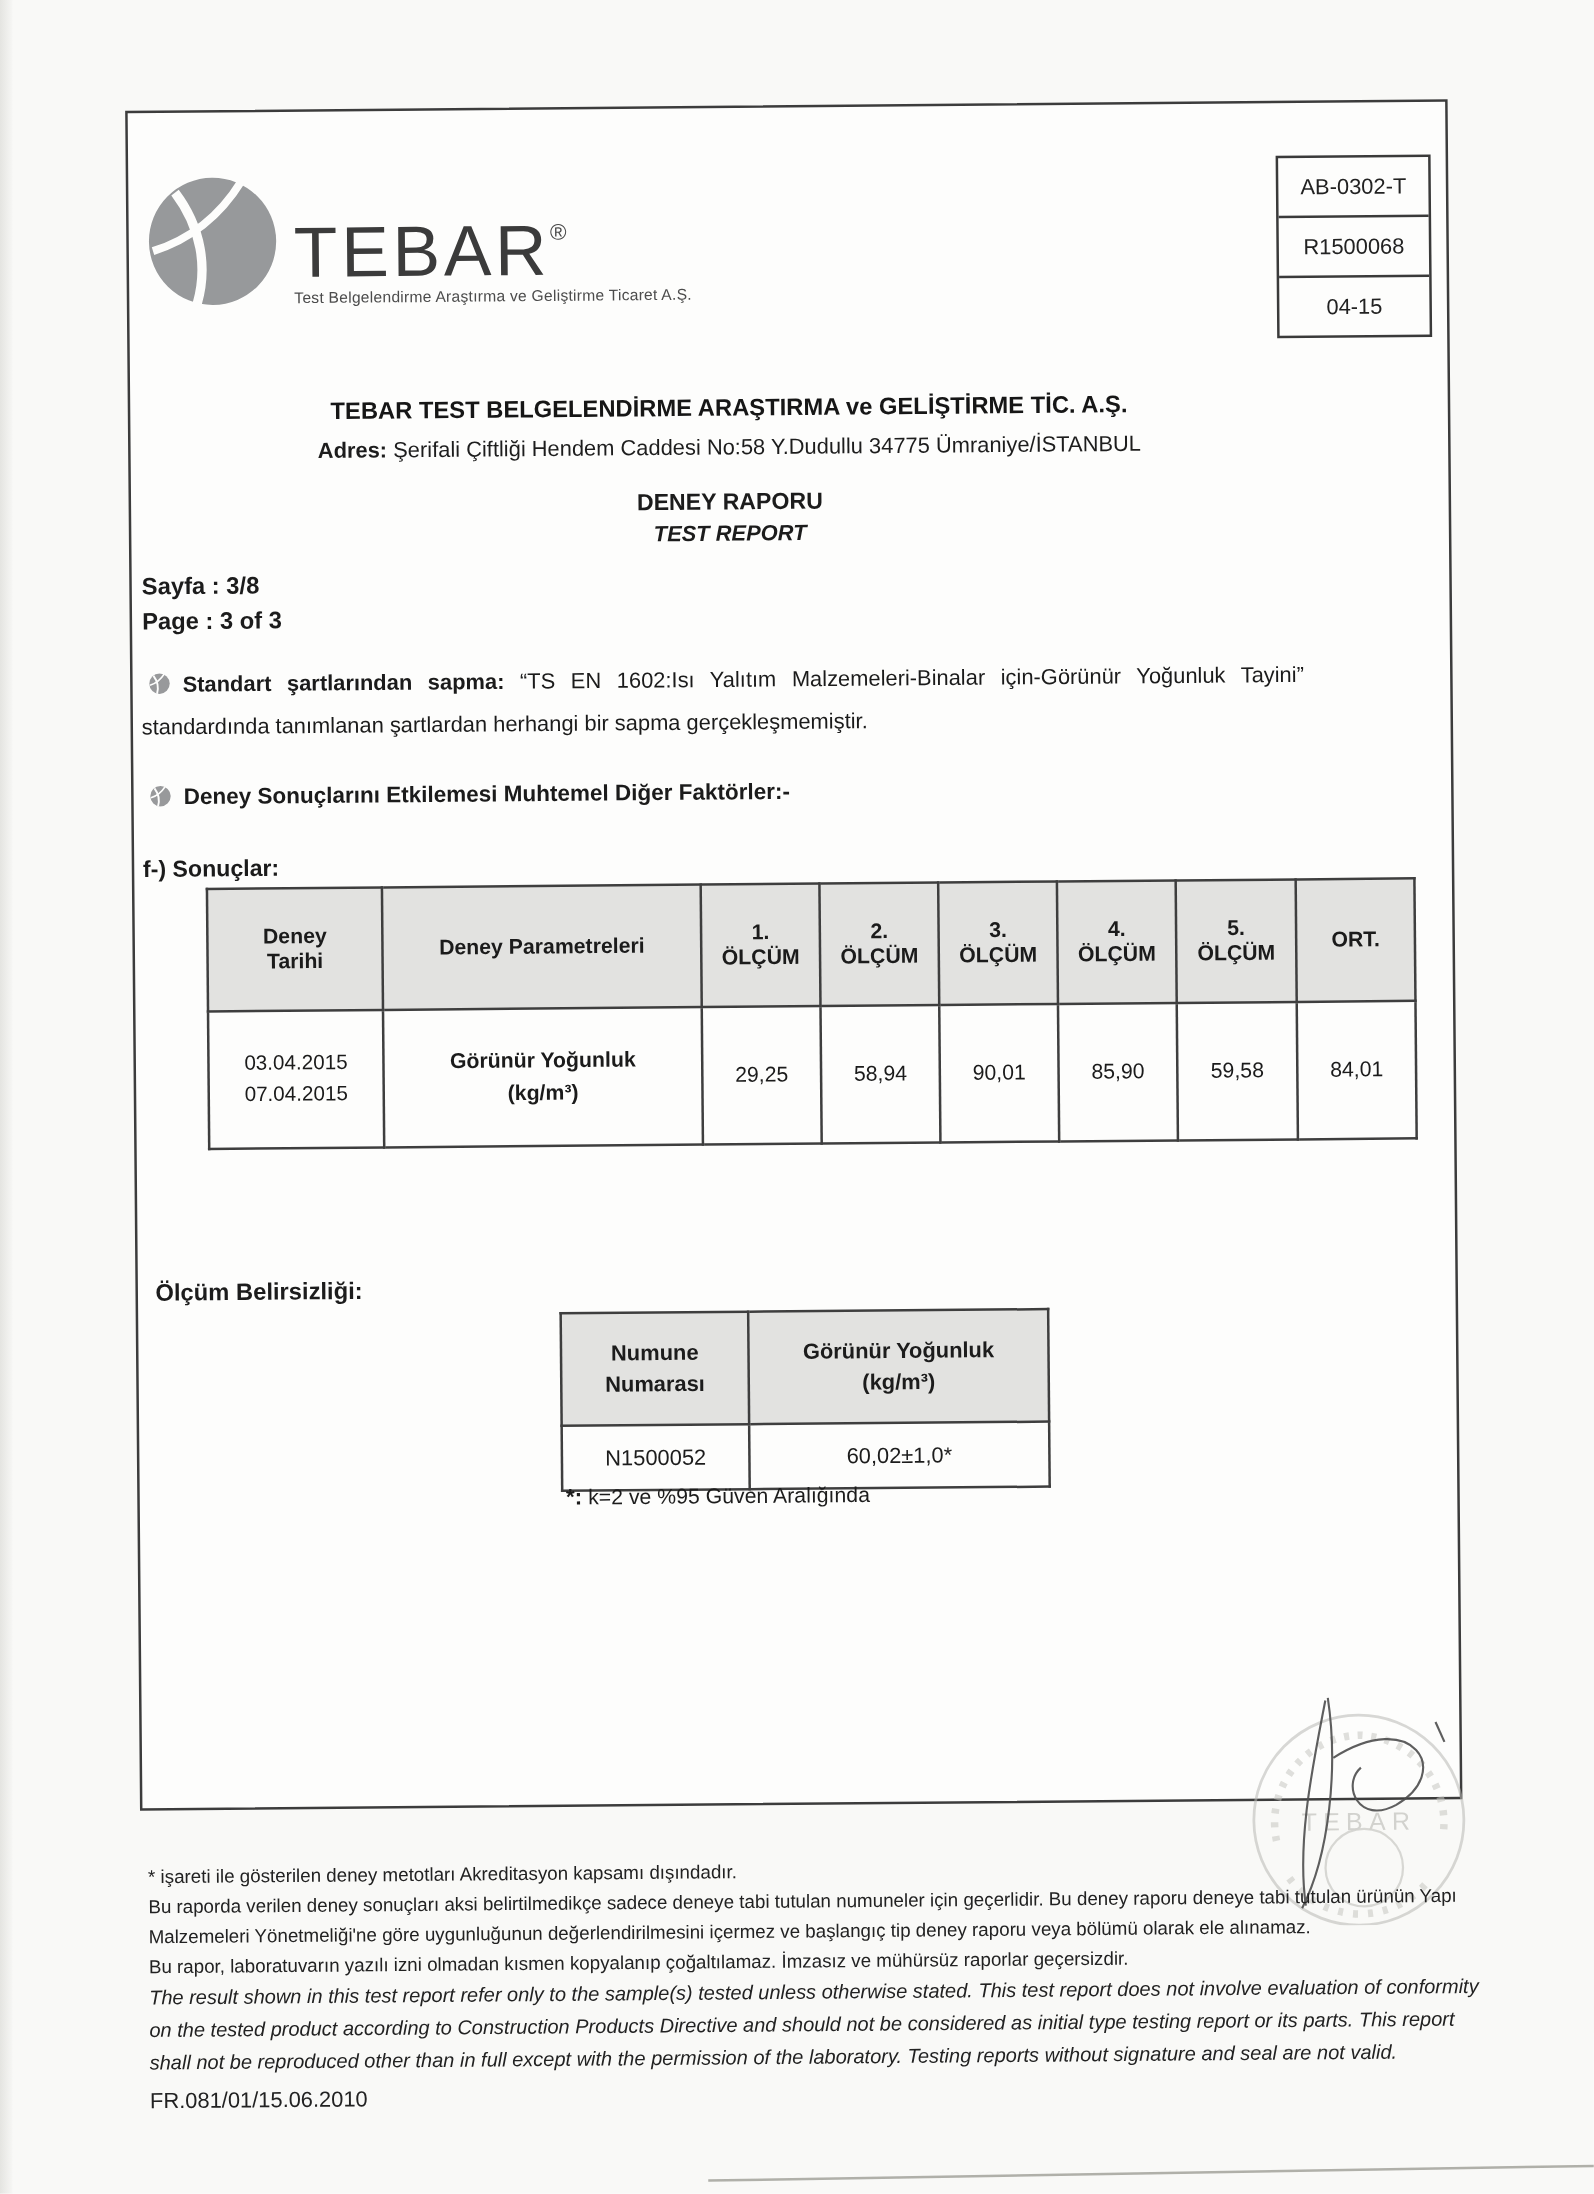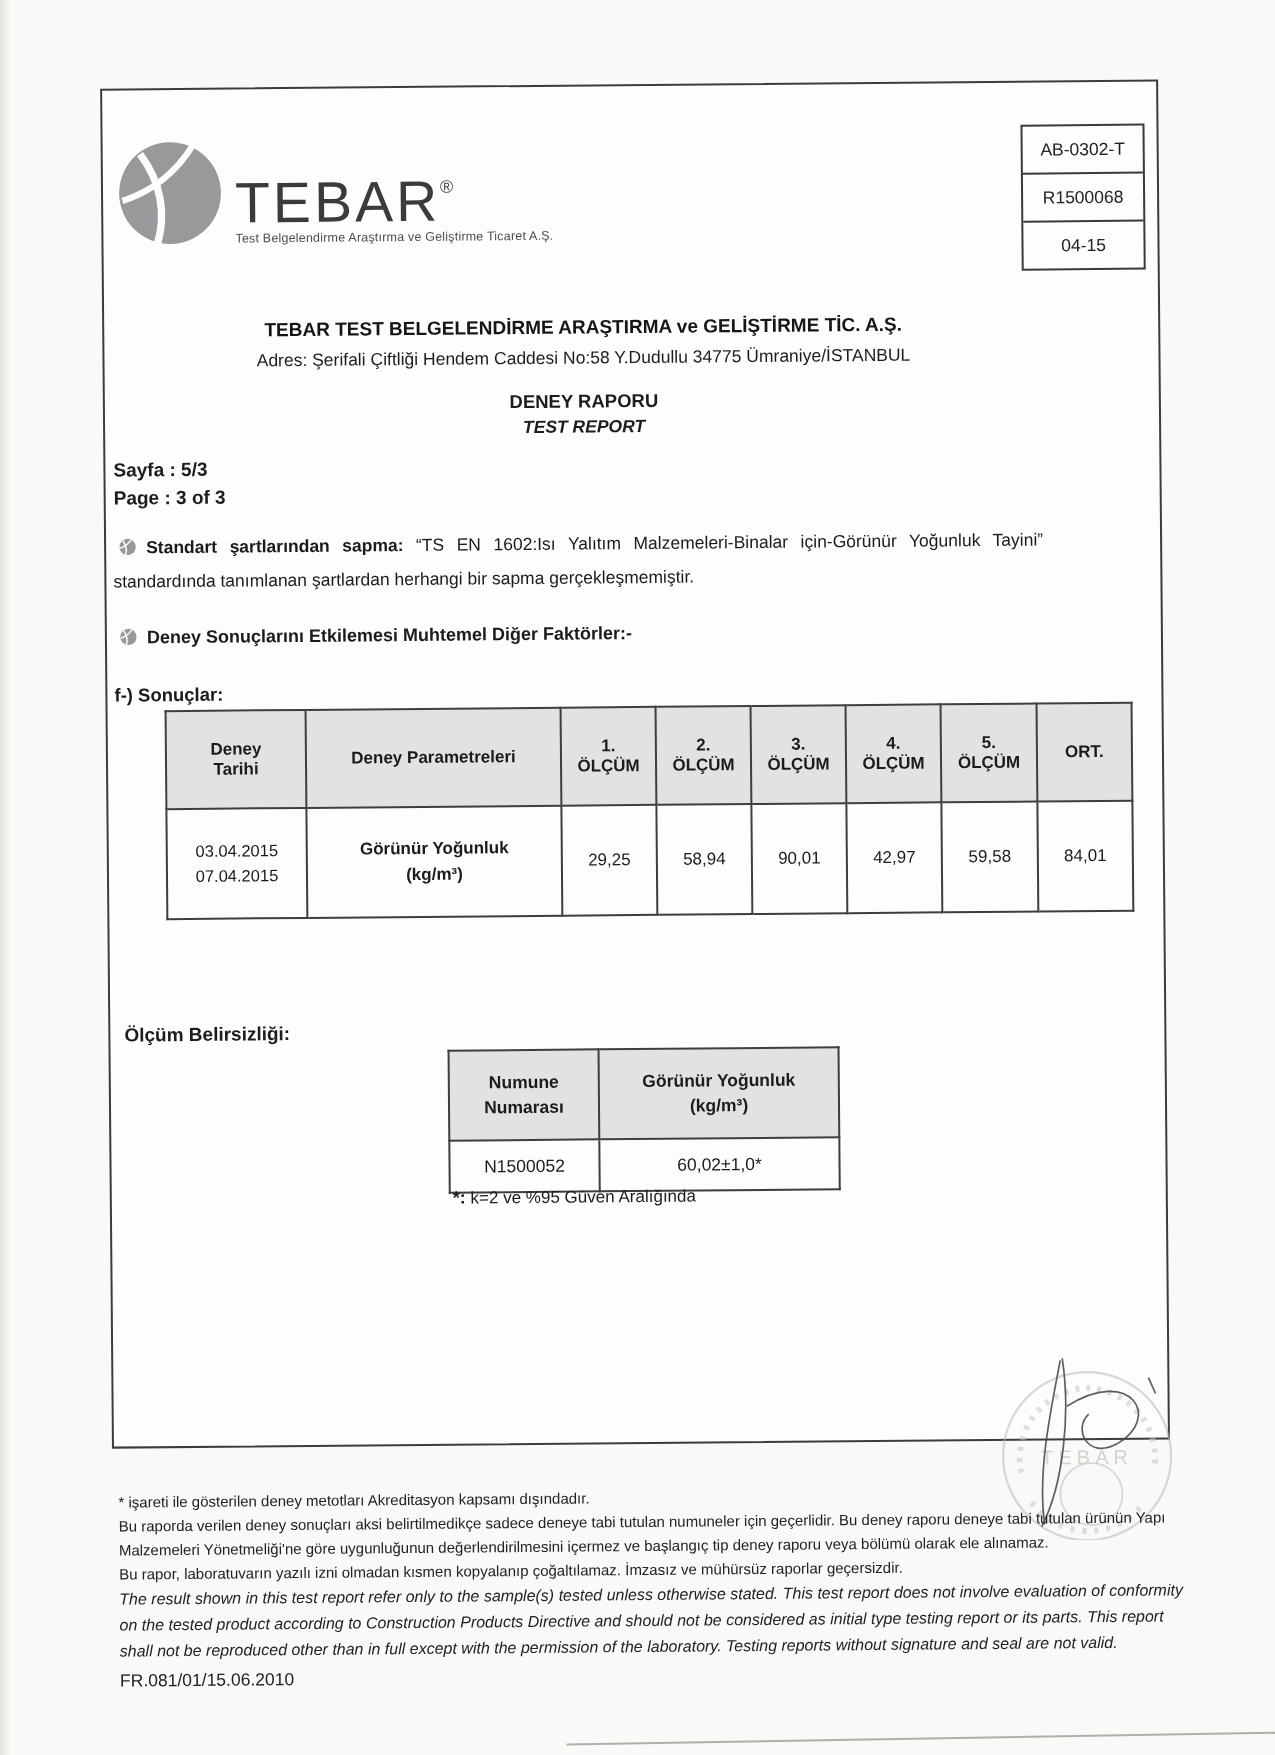--- a/index.html
+++ b/index.html
@@ -24,21 +24,21 @@
   .logo-tagline{font-size:12.5px;color:#4c4c4c;margin-top:2px;letter-spacing:.2px;}
   
   .refbox{position:absolute;right:12px;top:42px;width:120px;border:2px solid #3a3a3a;background:#fdfdfc;}
   .refbox .cell{height:46px;line-height:46px;text-align:center;font-size:17.5px;color:#222;
     border-bottom:2px solid #3a3a3a;}
   .refbox .cell:last-child{border-bottom:none;}
   
   .doc-header{position:absolute;left:0;top:230px;width:100%;text-align:center;padding-right:96px;box-sizing:border-box;}
   .company{font-size:19px;font-weight:bold;color:#161616;}
   .address{font-size:17.5px;margin-top:9px;color:#1d1d1d;}
-  .address b{font-weight:normal;}
+  .address b{font-weight:bold;}
   .report-title-tr{font-size:18.5px;font-weight:bold;margin-top:22px;}
   .report-title-en{font-size:17.5px;font-weight:bold;font-style:italic;margin-top:4px;}
   
   .page-ind{position:absolute;left:8px;top:366px;font-size:19px;font-weight:bold;line-height:28px;}
   
   .content{position:absolute;left:7px;top:440px;width:930px;}
   .bullet-p{margin:0;font-size:17.5px;line-height:34px;text-align:justify;color:#1b1b1b;}
   .bullet-p .lbl{font-weight:bold;}
   .globe-bullet{display:inline-block;width:17px;height:17px;vertical-align:-2px;margin:0 10px 0 6px;}
   .bullet-b2{margin-top:22px;font-size:18px;font-weight:bold;text-align:left;}
@@ -102,21 +102,21 @@
       <div class="company">TEBAR TEST BELGELENDİRME ARAŞTIRMA ve GELİŞTİRME TİC. A.Ş.</div>
       <div class="address">
         <b>Adres:</b>
         <span>Şerifali Çiftliği Hendem Caddesi No:58 Y.Dudullu 34775 Ümraniye/İSTANBUL</span>
       </div>
       <div class="report-title-tr">DENEY RAPORU</div>
       <div class="report-title-en">TEST REPORT</div>
     </div>
 
     <div class="page-ind">
-      <div>Sayfa : 5/3</div>
+      <div>Sayfa : 3/8</div>
       <div>Page : 3 of 3</div>
     </div>
 
     <div class="content">
       <p class="bullet-p">
         <span class="globe-bullet">
           <svg viewBox="0 0 100 100" width="17" height="17" aria-hidden="true">
             <circle cx="50" cy="50" r="48" fill="#98999b"></circle>
             <path d="M22,13 C42,40 46,70 38,97" stroke="#fdfdfc" stroke-width="9" fill="none"></path>
             <path d="M72,5 C55,32 31,49 5,57" stroke="#fdfdfc" stroke-width="8" fill="none"></path>
@@ -167,21 +167,21 @@
           <span>03.04.2015</span>
           <span>07.04.2015</span>
         </td>
         <td class="cell-param">
           <span>Görünür Yoğunluk</span><br>
           <span>(kg/m³)</span>
         </td>
         <td>29,25</td>
         <td>58,94</td>
         <td>90,01</td>
-        <td>42,97</td>
+        <td>85,90</td>
         <td>59,58</td>
         <td>84,01</td>
       </tr>
     </tbody>
       </table>
 
     <div class="unc-heading">Ölçüm Belirsizliği:</div>
 
     <table class="unc-table">
       <colgroup>

